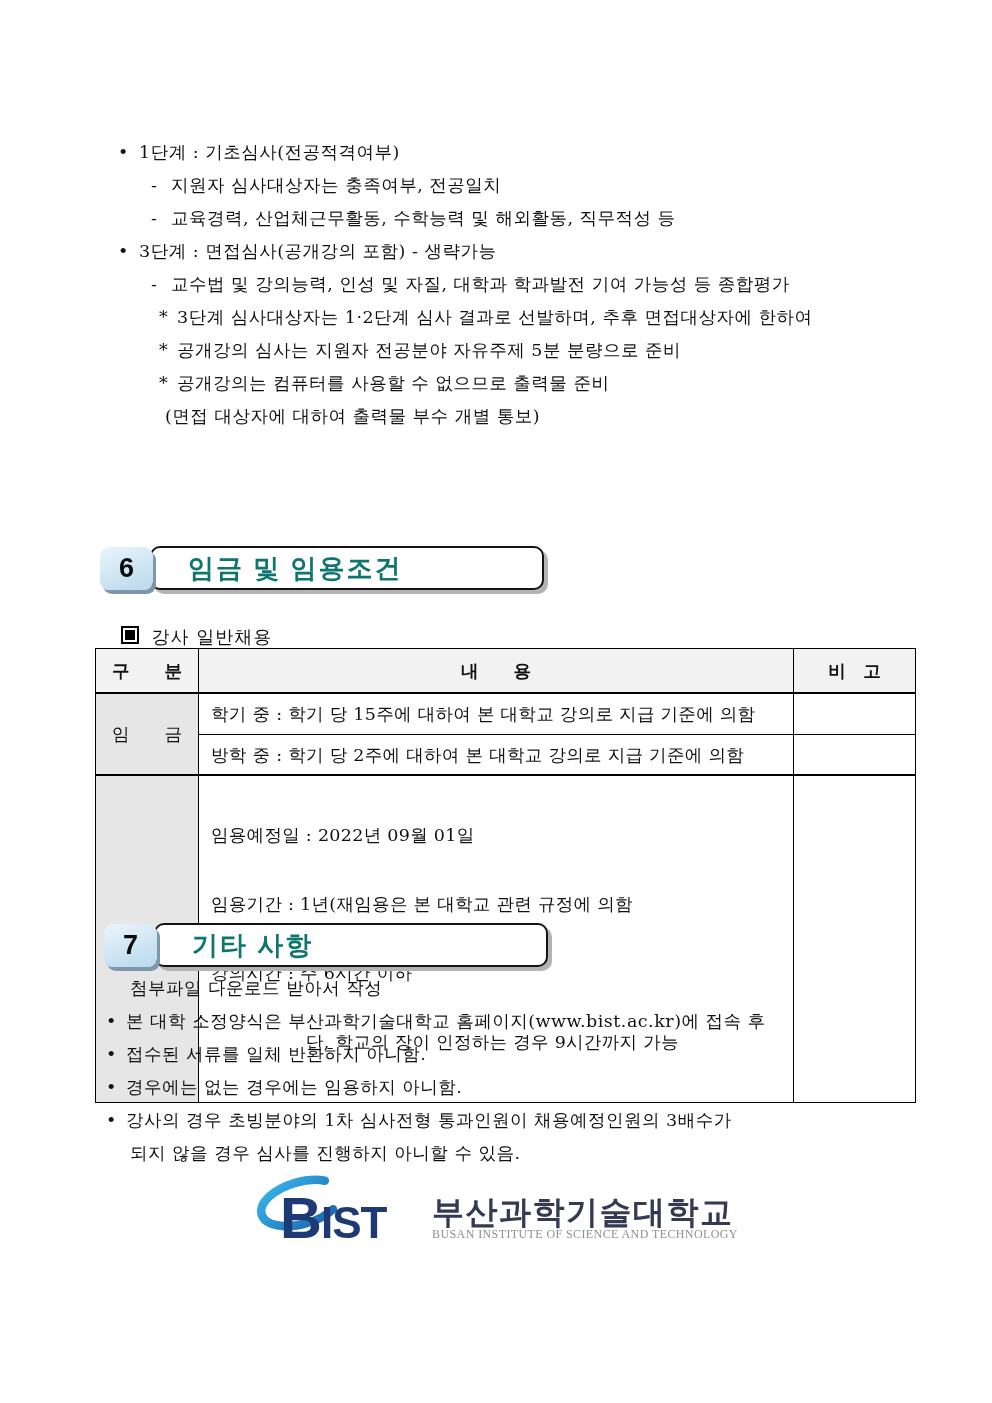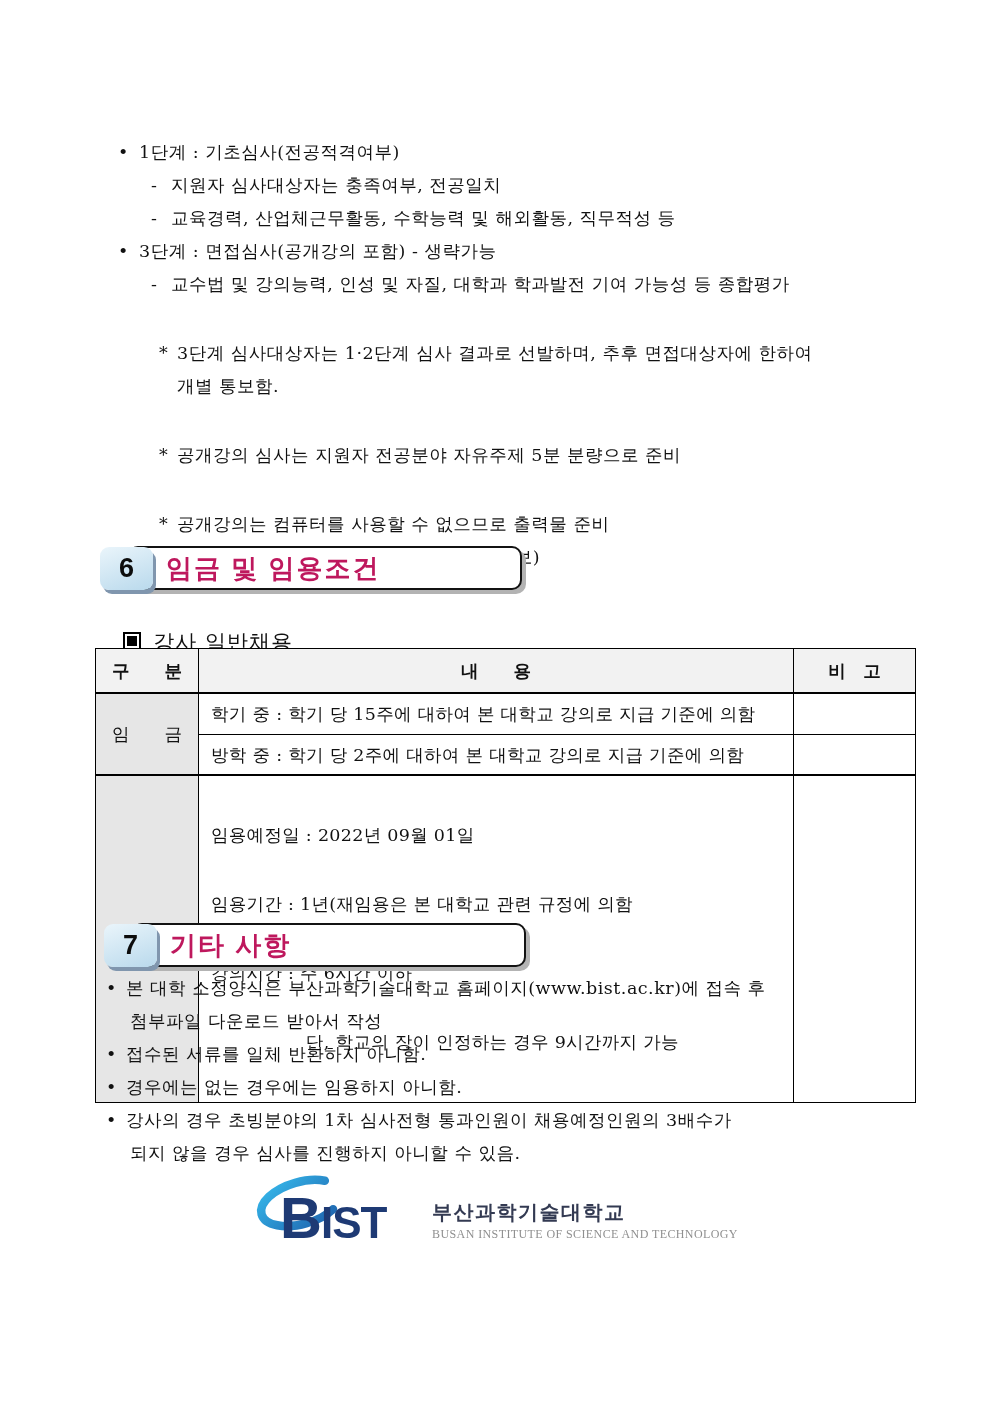--- a/index.html
+++ b/index.html
@@ -23,49 +23,49 @@
     font-family:"DejaVu Serif","Liberation Serif",serif;
     overflow:hidden;
   }
   
   .doc-list{position:absolute;}
   #top-list{top:136px;left:118px;right:50px;}
   .line{line-height:33px;font-size:17.5px;white-space:pre;letter-spacing:0.5px;}
   .line .marker{display:inline-block;}
   .lvl1{padding-left:0;}   .lvl1 .marker{width:21px;}
   .lvl2{padding-left:33px;}.lvl2 .marker{width:20px;}
-  .lvl3{padding-left:41px;margin-top:36px;}.lvl3 .marker{width:18px;}
+  .lvl3{padding-left:41px;}.lvl3 .marker{width:18px;}
   .lvl4{padding-left:59px;}
   .lvlp{padding-left:47px;}
   
   .sec-header{position:absolute;height:48px;}
   #sec6{top:546px;left:100px;width:500px;}
   #sec7{top:923px;left:104px;width:500px;}
   .num-box{
     position:absolute;left:0;top:1px;width:53px;height:43px;z-index:2;
     background:linear-gradient(160deg,var(--num-box-bg1),var(--num-box-bg2));
     border-radius:9px;
     box-shadow:3px 4px 0 var(--num-box-shadow);
     display:flex;align-items:center;justify-content:center;
     font-family:"Liberation Sans","DejaVu Sans",sans-serif;
     font-size:27px;font-weight:bold;color:#0c0c0c;
   }
   .title-box{
-    position:absolute;left:28px;top:0;width:354px;height:40px;
+    position:absolute;left:50px;top:0;width:354px;height:40px;
     background:#fff;border:2.5px solid var(--title-border);border-radius:10px;
     box-shadow:4px 4px 0 var(--title-shadow);
     display:flex;align-items:center;padding-left:36px;
     font-family:"Liberation Sans","DejaVu Sans",sans-serif;
-    font-size:26px;font-weight:bold;letter-spacing:2px;color:#be185d;
+    font-size:26px;font-weight:bold;letter-spacing:2px;color:#0f766e;
     white-space:pre;
   }
   
   #sub-heading{
     position:absolute;top:604px;left:108px;
-    font-size:21px;letter-spacing:1px;
+    font-size:18px;letter-spacing:1px;
     border-bottom:1.5px solid #222;padding:0 10px 3px 0;
     display:inline-block;white-space:pre;text-align:right;
   }
   .square-bullet{
     display:inline-block;width:14px;height:14px;border:2px solid #000;
     position:relative;margin-right:12px;vertical-align:-1px;
   }
   .square-bullet::after{
     content:"";position:absolute;left:2px;top:2px;width:10px;height:10px;background:#000;
   }
@@ -93,40 +93,39 @@
   #bottom-list .lvl4{padding-left:24px;}
   
   #logo{
     position:absolute;top:1172px;left:0;width:100%;
     display:flex;justify-content:center;align-items:center;
   }
   #logo svg text{font-family:"Liberation Sans","DejaVu Sans",sans-serif;}
   .logo-text-col{margin-left:6px;margin-top:16px;}
   .logo-korean{
     font-family:"Liberation Sans","DejaVu Sans",sans-serif;
-    font-size:20px;font-weight:bold;color:var(--logo-korean);letter-spacing:1.5px;
+    font-size:32px;font-weight:bold;color:var(--logo-korean);letter-spacing:1.5px;
     line-height:26px;white-space:pre;
   }
   .logo-english{
     font-family:Liberation Serif, serif;
     font-size:12px;color:var(--logo-english);letter-spacing:0.4px;
     margin-top:2px;white-space:pre;
   }
 </style>
 </head>
 <body>
 
 <div id="top-list" class="doc-list">
   <div class="line lvl1"><span class="marker">•</span><span>1단계 : 기초심사(전공적격여부)</span></div>
   <div class="line lvl2"><span class="marker">-</span><span>지원자 심사대상자는 충족여부, 전공일치</span></div>
   <div class="line lvl2"><span class="marker">-</span><span>교육경력, 산업체근무활동, 수학능력 및 해외활동, 직무적성 등</span></div>
   <div class="line lvl1"><span class="marker">•</span><span>3단계 : 면접심사(공개강의 포함) - 생략가능</span></div>
   <div class="line lvl2"><span class="marker">-</span><span>교수법 및 강의능력, 인성 및 자질, 대학과 학과발전 기여 가능성 등 종합평가</span></div>
   <div class="line lvl3"><span class="marker">*</span><span>3단계 심사대상자는 1·2단계 심사 결과로 선발하며, 추후 면접대상자에 한하여</span></div>
-  <div class="line lvl4"><span>개별 통보함.</span></div>
   <div class="line lvl3"><span class="marker">*</span><span>공개강의 심사는 지원자 전공분야 자유주제 5분 분량으로 준비</span></div>
   <div class="line lvl3"><span class="marker">*</span><span>공개강의는 컴퓨터를 사용할 수 없으므로 출력물 준비</span></div>
   <div class="line lvlp"><span>(면접 대상자에 대하여 출력물 부수 개별 통보)</span></div>
 </div>
 
 <div id="sec6" class="sec-header">
   <div class="num-box">
       <span>6</span>
     </div>
   <div class="title-box"><span>임금 및 임용조건</span></div>
@@ -173,22 +172,22 @@
 </div>
 
 <div id="sec7" class="sec-header">
   <div class="num-box">
       <span>7</span>
     </div>
   <div class="title-box"><span>기타 사항</span></div>
 </div>
 
 <div id="bottom-list" class="doc-list">
+  <div class="line lvl4"><span>첨부파일 다운로드 받아서 작성</span></div>
   <div class="line lvl1"><span class="marker">•</span><span>본 대학 소정양식은 부산과학기술대학교 홈페이지(www.bist.ac.kr)에 접속 후</span></div>
-  <div class="line lvl4"><span>첨부파일 다운로드 받아서 작성</span></div>
   <div class="line lvl1"><span class="marker">•</span><span>접수된 서류를 일체 반환하지 아니함.</span></div>
   <div class="line lvl1"><span class="marker">•</span><span>경우에는 없는 경우에는 임용하지 아니함.</span></div>
   <div class="line lvl1"><span class="marker">•</span><span>강사의 경우 초빙분야의 1차 심사전형 통과인원이 채용예정인원의 3배수가</span></div>
   <div class="line lvl4"><span>되지 않을 경우 심사를 진행하지 아니할 수 있음.</span></div>
 </div>
 
 <div id="logo">
   <svg width="172" height="80" viewBox="0 0 172 80">
     <defs>
       <linearGradient id="swoosh-grad" x1="0" y1="0" x2="1" y2="1">

